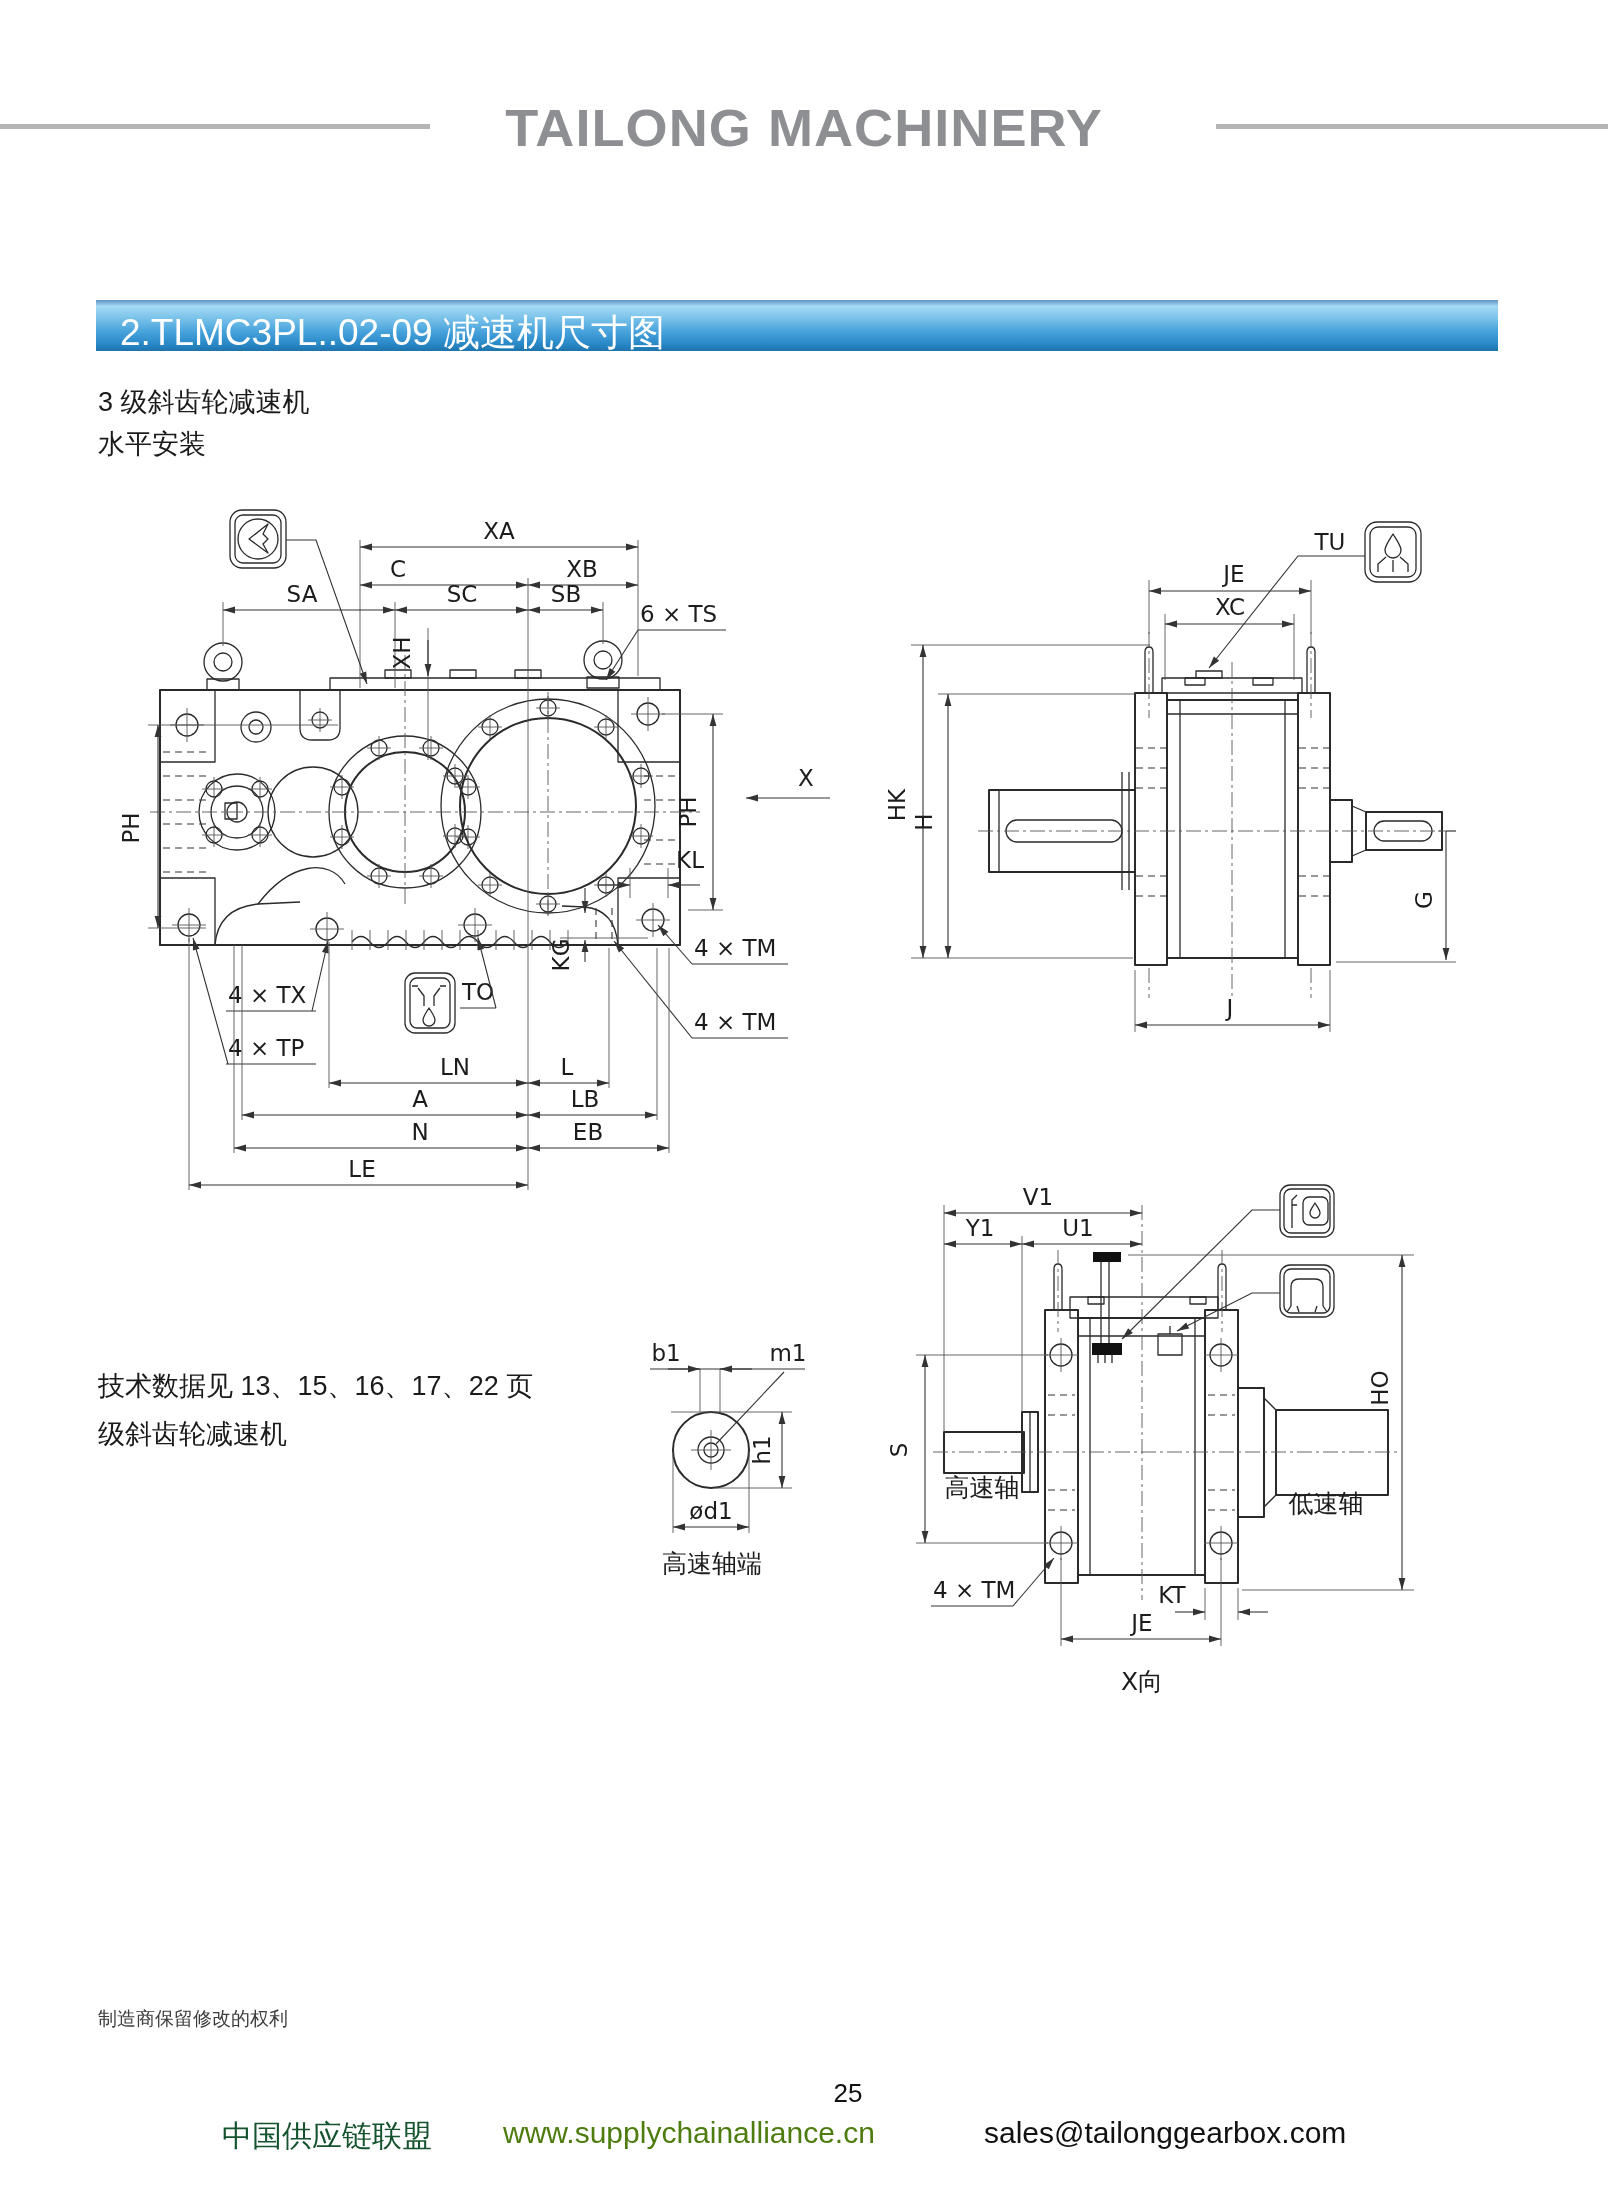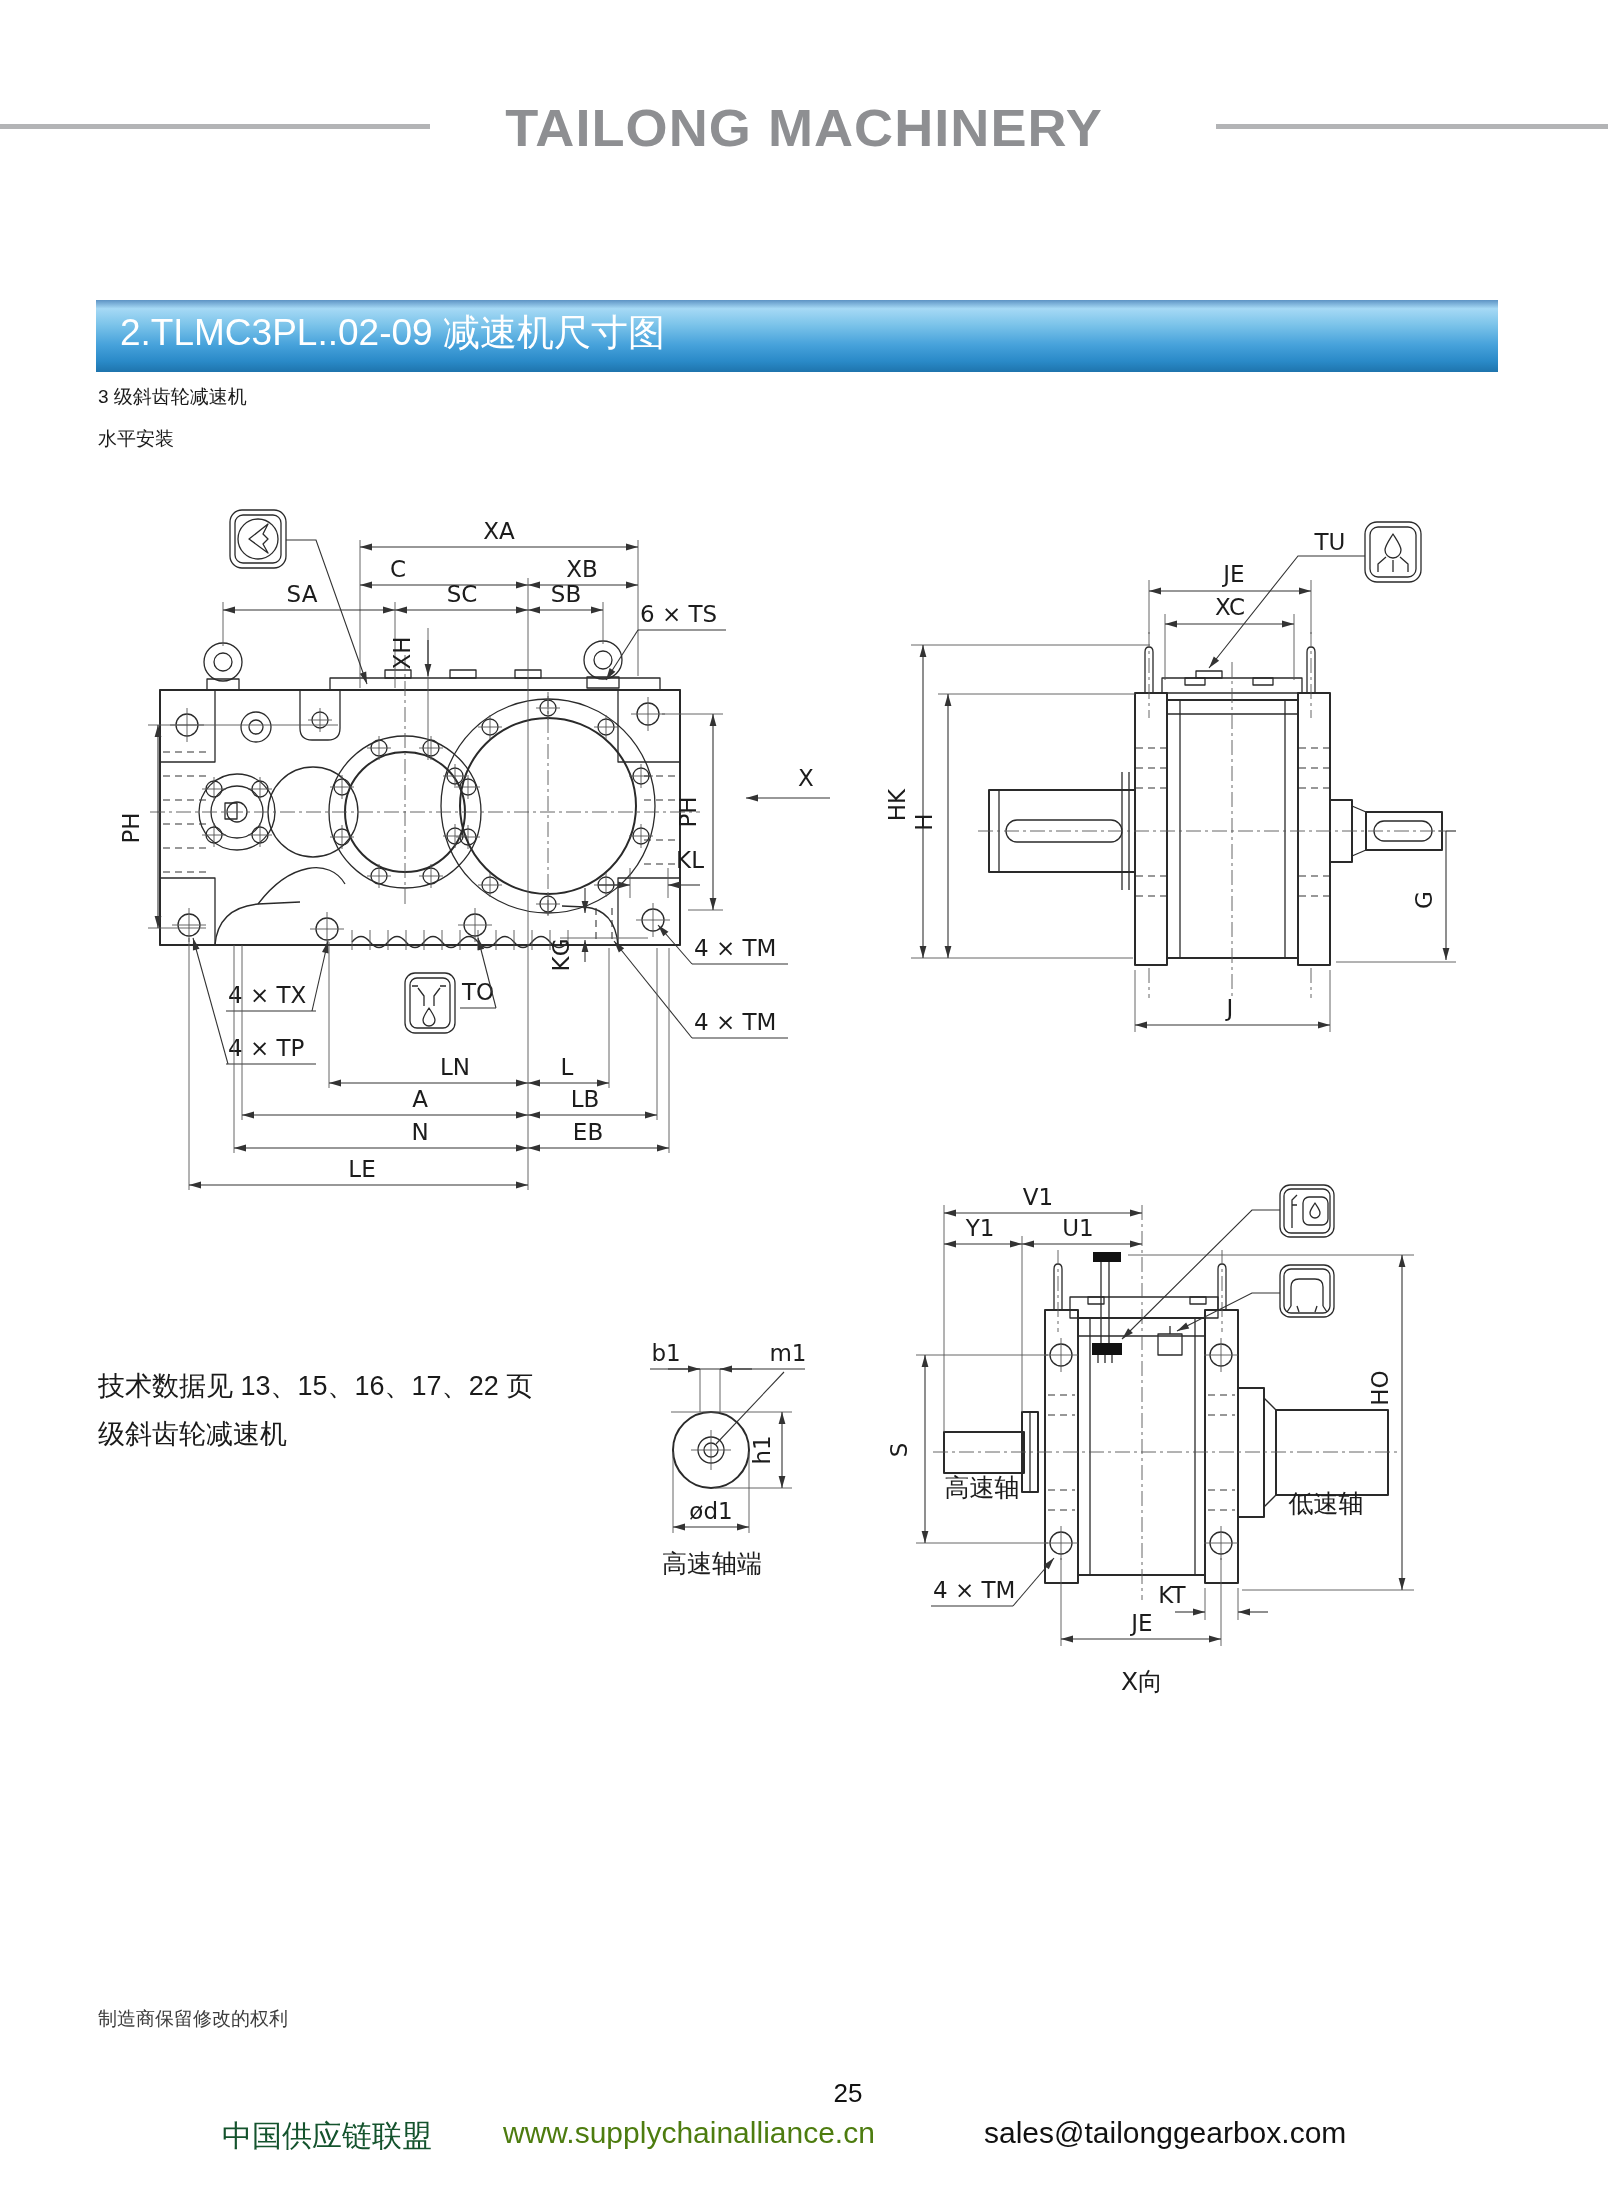--- a/index.html
+++ b/index.html
@@ -6,24 +6,24 @@
   .page{position:relative;width:1608px;height:2197px;background:#ffffff;overflow:hidden;
         font-family:"Liberation Sans",sans-serif;}
   
   .brand{position:absolute;left:0;top:98px;width:100%;text-align:center;
          font-size:52px;font-weight:bold;letter-spacing:1px;color:#8e8f92;
          transform:scaleX(1.04);}
   .brand-line{position:absolute;height:5px;background:#b3b4b6;top:124px;}
   .brand-line.left{left:0;width:430px;}
   .brand-line.right{left:1216px;width:392px;}
   
-  .banner{position:absolute;left:96px;top:300px;width:1402px;height:72px;
+  .banner{position:absolute;left:96px;top:300px;width:1402px;height:51px;
           background:linear-gradient(180deg,#5d93c4 0%,#a6d9f5 12%,#7cc4ea 34%,#47a2db 62%,#2a8ac8 85%,#1e74ad 100%);}
   .banner-title{position:absolute;left:24px;top:8px;font-size:37px;color:#ffffff;}
-  .intro{position:absolute;left:98px;font-size:19px;color:#1a1a1a;}
+  .intro{position:absolute;left:98px;font-size:27px;color:#1a1a1a;}
   .notes{position:absolute;left:98px;font-size:27px;color:#1a1a1a;}
   
   .rights{position:absolute;left:98px;top:2006px;font-size:19px;color:#3d3d3d;}
   .pagenum{position:absolute;left:0;top:2078px;width:1608px;text-align:center;font-size:26px;color:#111;padding-left:44px;}
   .f-org{position:absolute;left:222px;top:2116px;font-size:30px;color:#14532d;}
   .f-site{position:absolute;left:503px;top:2116px;font-size:30px;color:#4d7c0f;}
   .f-mail{position:absolute;left:984px;top:2116px;font-size:30px;color:#111;}
   
   svg{position:absolute;left:0;top:0;}
   .ol{stroke:#2a2a2a;stroke-width:2;fill:none;stroke-linejoin:round;stroke-linecap:round;}

